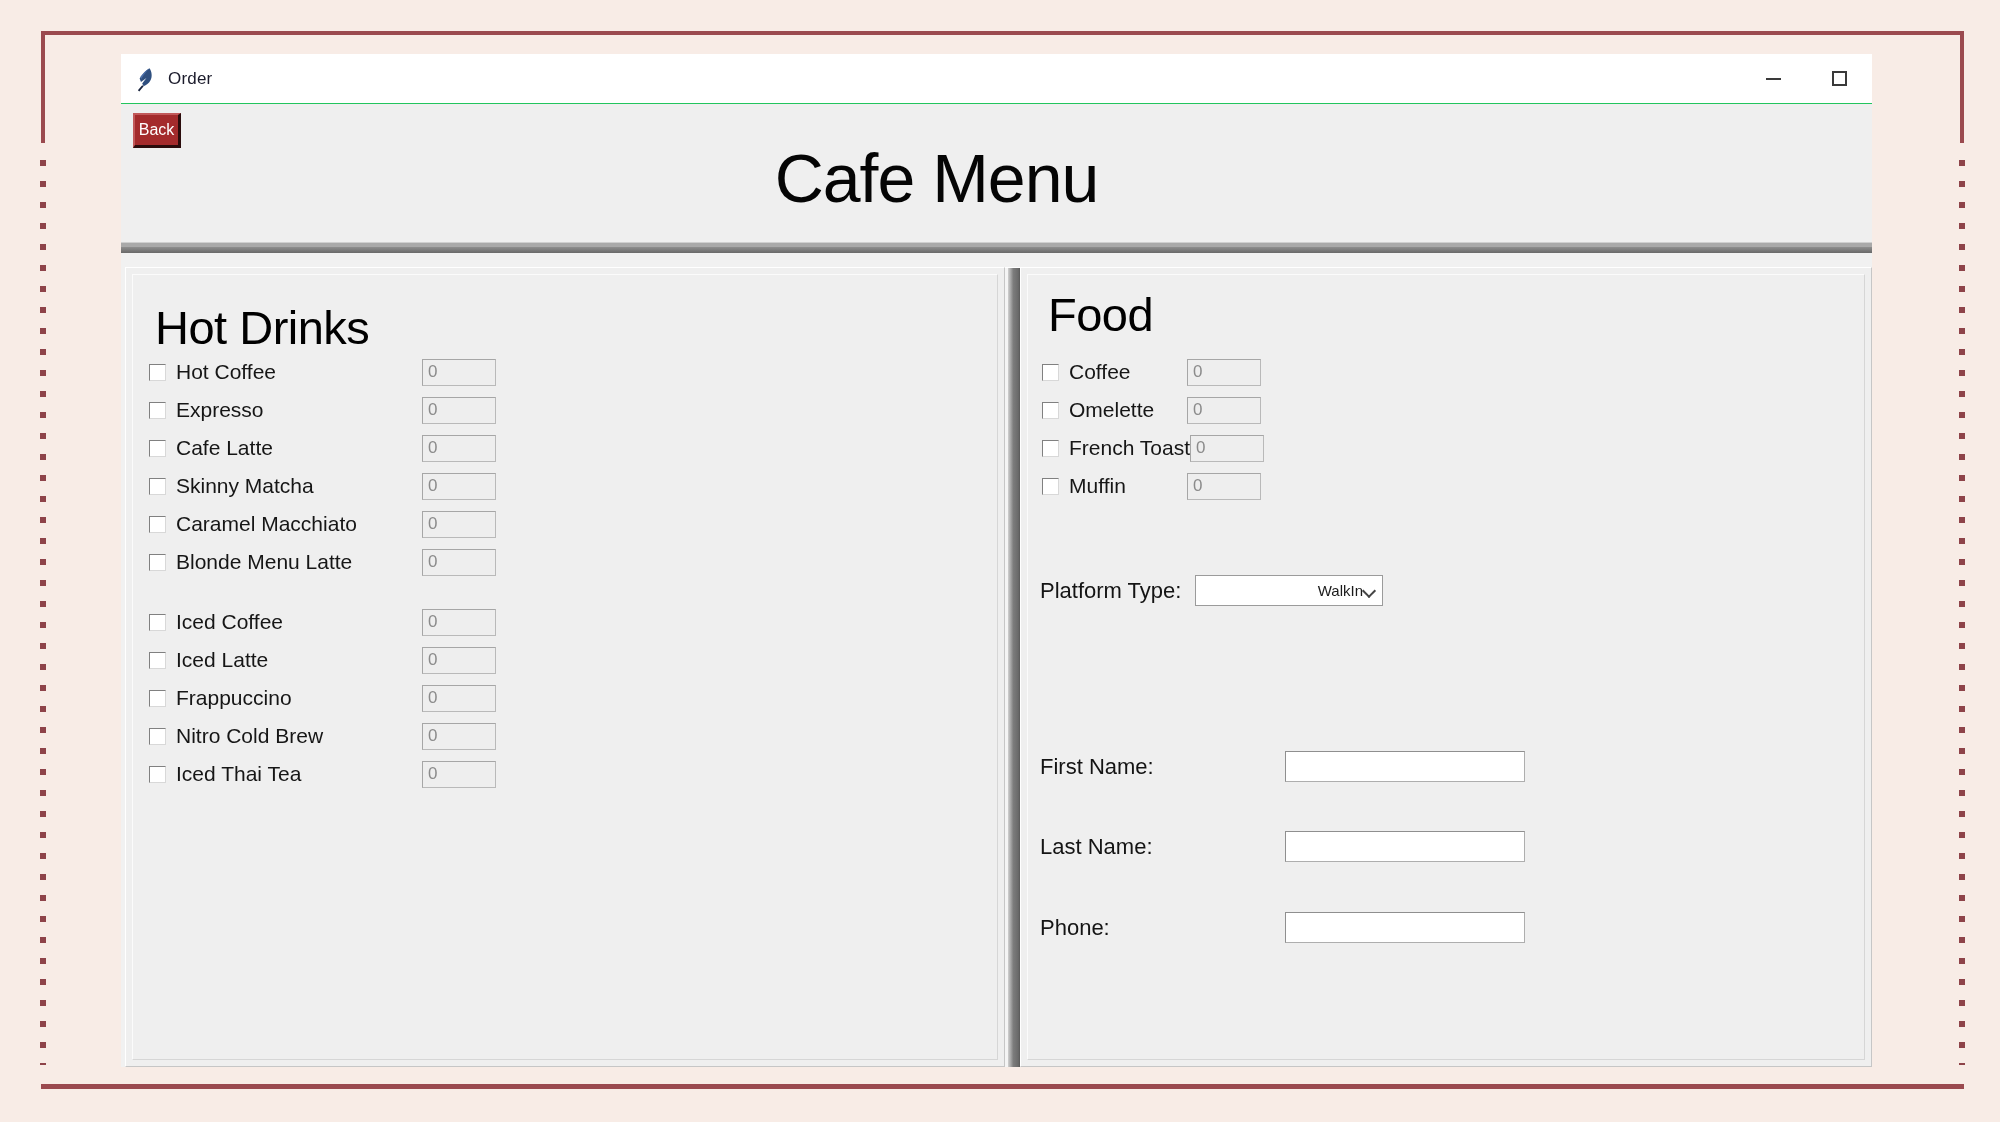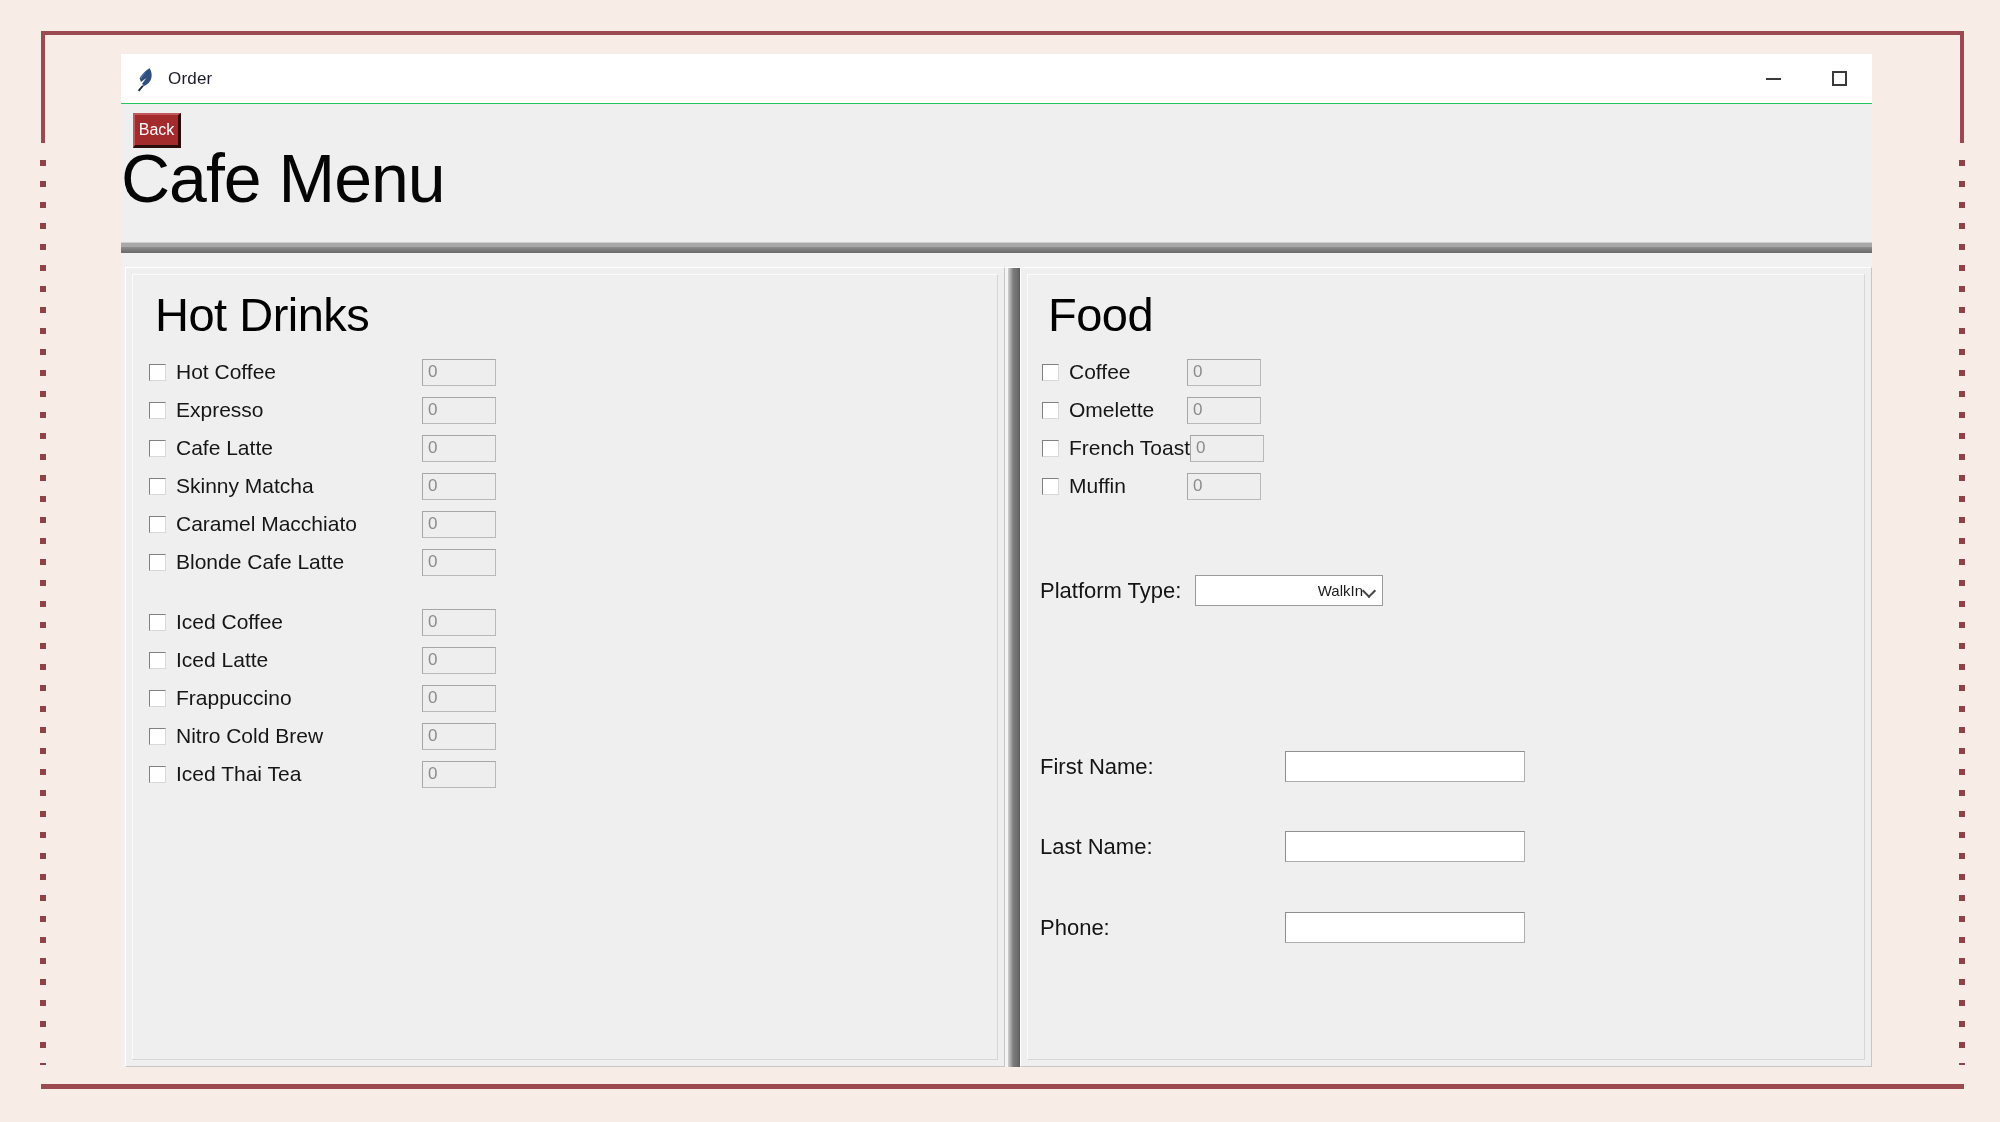--- a/index.html
+++ b/index.html
@@ -89,21 +89,21 @@
     font-size: 16px;
     display: flex; align-items: center; justify-content: center;
     border-top: 2px solid #c2595a;
     border-left: 2px solid #c2595a;
     border-right: 3px solid #2a0c0c;
     border-bottom: 3px solid #2a0c0c;
     cursor: pointer;
   }
   .page-title {
     position: absolute; left: 0; right: 0; top: 40px;
-    text-align: left;
+    text-align: center;
     font-size: 68px;
     line-height: 1;
     color: #050505;
     font-weight: 400;
     letter-spacing: -1px;
     
     padding-right: 120px;
   }
   .header-sash {
     height: 11px;
@@ -151,21 +151,21 @@
 
   
   .section-heading {
     font-size: 47px;
     line-height: 1;
     color: #000000;
     font-weight: 400;
     letter-spacing: -0.5px;
     margin: 0;
   }
-  .heading-hot   { position: absolute; left: 22px; top: 16px; }
+  .heading-hot   { position: absolute; left: 22px; top: 29px; }
   .heading-cold  { position: absolute; left: 10px; top: 262px; }
   .heading-food  { position: absolute; left: 20px; top: 16px; }
 
   
   .item-list { position: absolute; }
   .items-hot  { left: 16px;  top: 78px; }
   .items-cold { left: 16px;  top: 328px; }
   .items-food { left: 14px;  top: 78px; }
 
   .item-row {
@@ -327,21 +327,21 @@
               <div class="item-label">Skinny Matcha</div>
               <div class="qty-entry">0</div>
             </div>
             <div class="item-row">
               <div class="cb-indicator"></div>
               <div class="item-label">Caramel Macchiato</div>
               <div class="qty-entry">0</div>
             </div>
             <div class="item-row">
               <div class="cb-indicator"></div>
-              <div class="item-label">Blonde Cafe Latte</div>
+              <div class="item-label">Blonde Menu Latte</div>
               <div class="qty-entry">0</div>
             </div>
           </div>
 
 
           <div class="item-list items-cold col-drinks">
             <div class="item-row">
               <div class="cb-indicator"></div>
               <div class="item-label">Iced Coffee</div>
               <div class="qty-entry">0</div>

